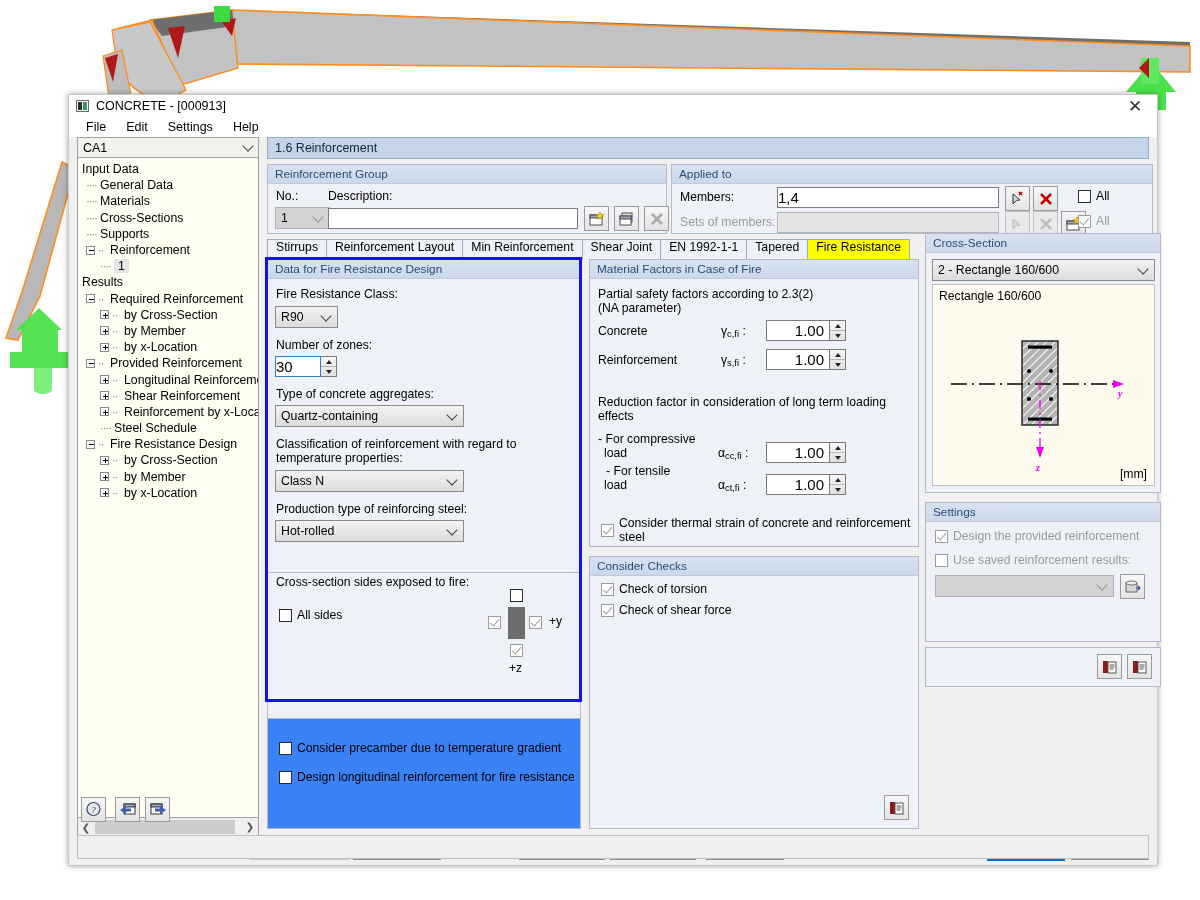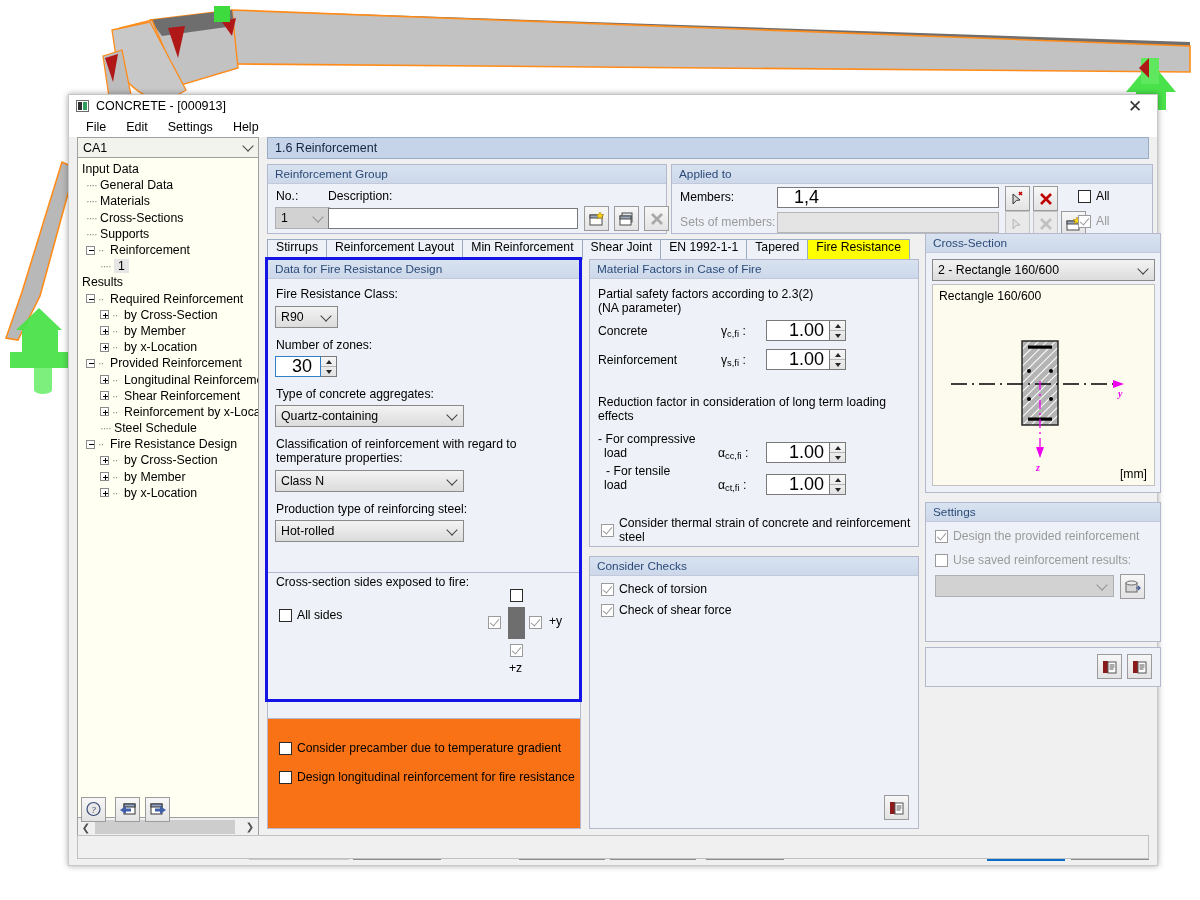--- a/index.html
+++ b/index.html
@@ -92,21 +92,21 @@
     border-bottom:1px solid #c2c9da;
   }
   .gbox.plain { background:#eef1f7; }
 
   label, .lbl { font-size:12.2px; color:#000; }
   .lbl.dim { color:#9a9a9a; }
 
   
   .txt {
     background:#fff; border:1px solid #7a7a7a; height:21px;
-    font-size:18px; display:flex; align-items:center; padding:0 16px;
+    font-size:15px; display:flex; align-items:center; padding:0 0;
   }
   .txt.dim { background:#e4e4e4; border-color:#b5b5b5; color:#9a9a9a; }
   .txt.num { justify-content:flex-end; padding-right:5px; }
   .txt.focus { border:1px solid #2e7ec8; }
 
   .combo {
     background:linear-gradient(to bottom,#f3f3f3,#dcdcdc);
     border:1px solid #8a8a8a; height:22px;
     display:flex;align-items:center;padding-left:5px;font-size:12.3px;position:relative;
   }
@@ -537,21 +537,21 @@
           <span class="cb" style="position:absolute;left:30px;top:20px;"></span>
           <div style="position:absolute;left:28px;top:38px;width:17px;height:32px;background:#6e6e6e;"></div>
           <span class="cb gray checked" style="position:absolute;left:8px;top:47px;"></span>
           <span class="cb gray checked" style="position:absolute;left:49px;top:47px;"></span>
           <span class="lbl" style="position:absolute;left:69px;top:45px;">+y</span>
           <span class="cb gray checked" style="position:absolute;left:30px;top:75px;"></span>
           <span class="lbl" style="position:absolute;left:29px;top:92px;">+z</span>
         </div>
       </div>
 
-      <div style="position:absolute;left:0px;top:582px;width:314px;height:110px;background:#f97316;border:1px solid #b3b8cc;border-top:none;">
+      <div style="position:absolute;left:0px;top:582px;width:314px;height:110px;background:#3b82f6;border:1px solid #b3b8cc;border-top:none;">
         <div class="cb-row" style="position:absolute;left:11px;top:22px;">
           <span class="cb"></span>
           <span class="lbl">Consider precamber due to temperature gradient</span>
         </div>
         <div class="cb-row" style="position:absolute;left:11px;top:51px;">
           <span class="cb"></span>
           <span class="lbl">Design longitudinal reinforcement for fire resistance</span>
         </div>
       </div>
 

